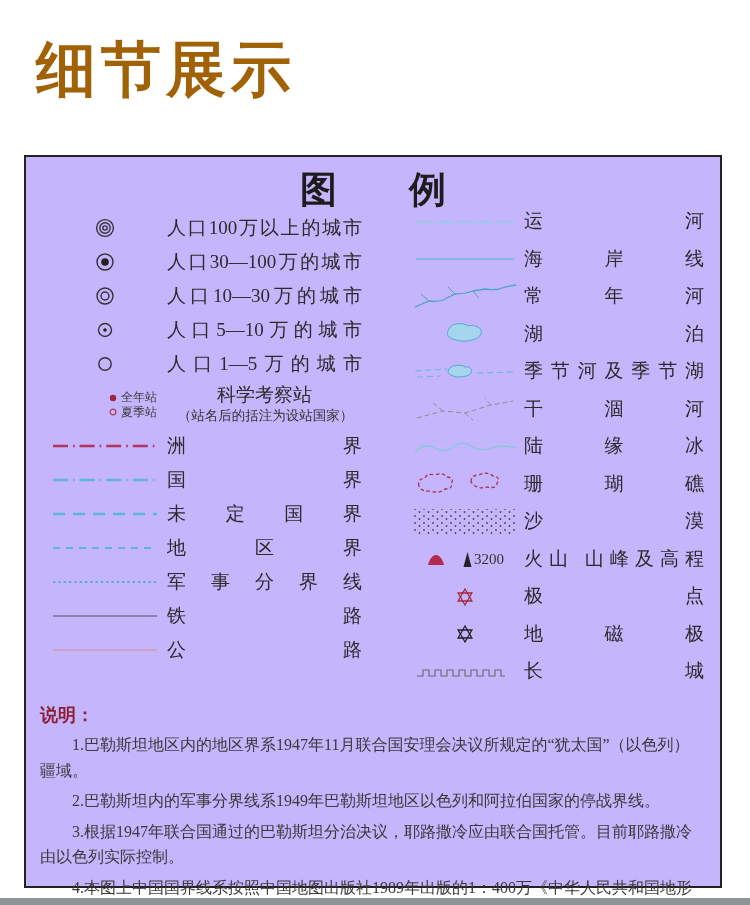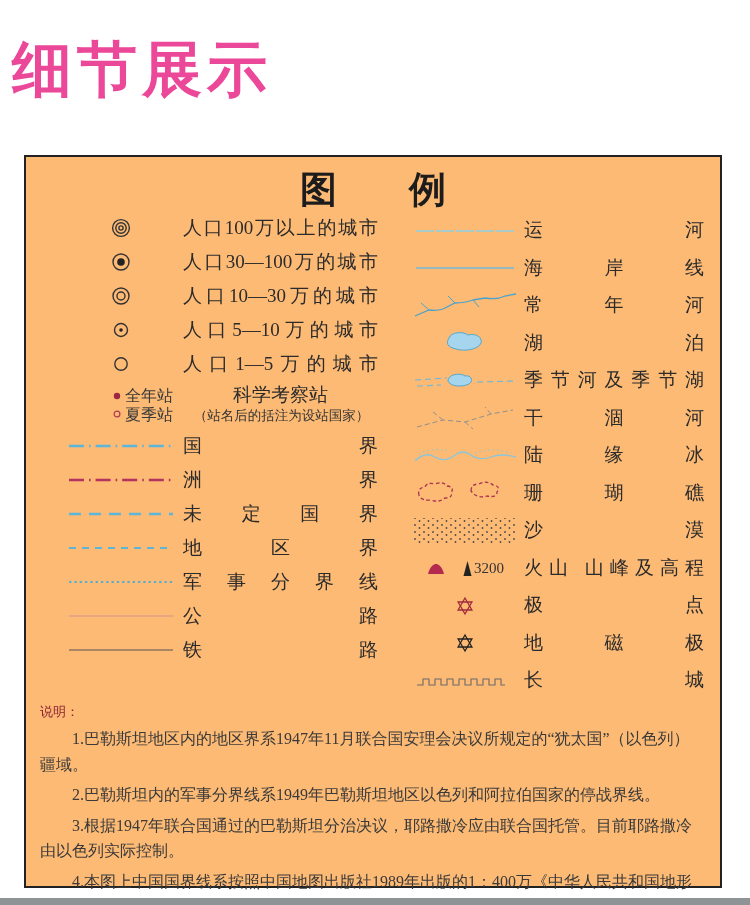--- a/index.html
+++ b/index.html
@@ -2,63 +2,63 @@
 <html><head>
 <meta charset="utf-8">
 <style>
   html,body{margin:0;padding:0;}
   body{
     width:750px;height:905px;position:relative;overflow:hidden;
     background:#ffffff;
     font-family:"Liberation Serif","DejaVu Serif",serif;
   }
   .page-title{
-    position:absolute;left:12px;top:30px;
+    position:absolute;left:36px;top:30px;
     font-family:"Liberation Sans","DejaVu Sans",sans-serif;
-    font-weight:900;font-size:60px;letter-spacing:5px;color:#ec4899;text-align:center;
+    font-weight:900;font-size:60px;letter-spacing:5px;color:#a16207;text-align:center;
   }
   .legend-box{
     position:absolute;left:24px;top:155px;width:698px;height:733px;
-    border:2px solid #222;background:#fdba74;box-sizing:border-box;
+    border:2px solid #222;background:#c4b5fd;box-sizing:border-box;
   }
   .legend-title-wrap{
     position:absolute;top:8px;left:0;right:0;text-align:center;
   }
   .legend-title{
     font-size:37px;font-weight:700;color:#1c1c1c;
     letter-spacing:72px;margin-right:-72px;
   }
-  .lcol{position:absolute;left:32px;top:54px;width:322px;}
-  .rcol{position:absolute;left:380px;top:55px;width:300px;}
+  .lcol{position:absolute;left:16px;top:54px;width:322px;}
+  .rcol{position:absolute;left:380px;top:46px;width:300px;}
   .lrow{display:flex;align-items:center;height:34px;}
   .rcol .lrow{height:37.5px;}
   .lrow.tall{height:48px;}
   .symcell{display:flex;align-items:center;justify-content:center;}
   .symcell.left{width:125px;}
   .symcell.right{width:118px;}
   .sym-ic{display:inline-flex;align-items:center;justify-content:center;}
   .jlabel,.jlabel-main{
     flex:1;font-size:19px;color:#2b2b2b;
     text-align:justify;text-align-last:justify;
     padding-right:2px;line-height:1.1;
   }
   .labwrap{flex:1;display:flex;flex-direction:column;justify-content:center;align-items:center;}
   .jlabel-main{flex:none;width:auto;}
   .sublabel{font-size:13.5px;color:#333;text-align:center;margin-top:1px;white-space:nowrap;}
   .stwrap{width:100%;display:flex;flex-direction:column;align-items:flex-end;padding-right:10px;box-sizing:border-box;gap:1px;}
-  .stline{display:flex;align-items:center;gap:3px;font-size:16px;color:#3a3a3a;line-height:1.1;}
+  .stline{display:flex;align-items:center;gap:3px;font-size:12px;color:#3a3a3a;line-height:1.1;}
   .volcell{gap:16px;}
   .pkwrap{display:inline-flex;align-items:center;gap:1px;}
   .elev{font-size:15px;color:#333;}
   .ks{fill:none;stroke:#333;stroke-width:1.4;}
   .notes{
     position:absolute;left:14px;right:16px;top:546px;
   }
   .notes-heading{
-    font-weight:400;font-size:13px;color:#8b1f33;
+    font-weight:700;font-size:18px;color:#8b1f33;
     font-family:"Liberation Sans","DejaVu Sans",sans-serif;
   }
   .note-item{
     font-size:16px;color:#3a3a3a;line-height:1.6;
     text-indent:2em;margin:5px 0 0 0;
   }
   .bottom-edge{
     position:absolute;left:0;right:0;bottom:0;height:7px;background:#8e9496;
   }
 </style>
@@ -150,40 +150,40 @@
         </div>
         <div class="labwrap">
           <div class="jlabel-main jlabel">科学考察站</div>
           <div class="sublabel">（站名后的括注为设站国家）</div>
         </div>
       </div>
       <div class="lrow">
         <div class="symcell left">
           <span class="sym-ic">
             <svg width="108" height="10" viewBox="0 0 108 10">
+              <line x1="2" y1="5" x2="106" y2="5" stroke="#b5335f" stroke-width="2.4" stroke-dasharray="15 5 1.6 5"></line>
+            </svg>
+          </span>
+        </div>
+        <div class="jlabel">洲界</div>
+      </div>
+      <div class="lrow">
+        <div class="symcell left">
+          <span class="sym-ic">
+            <svg width="108" height="10" viewBox="0 0 108 10">
               <line x1="2" y1="5" x2="106" y2="5" stroke="#5cb6da" stroke-width="2.4" stroke-dasharray="15 5 1.6 5"></line>
             </svg>
           </span>
         </div>
         <div class="jlabel">国界</div>
       </div>
       <div class="lrow">
         <div class="symcell left">
           <span class="sym-ic">
             <svg width="108" height="10" viewBox="0 0 108 10">
-              <line x1="2" y1="5" x2="106" y2="5" stroke="#b5335f" stroke-width="2.4" stroke-dasharray="15 5 1.6 5"></line>
-            </svg>
-          </span>
-        </div>
-        <div class="jlabel">洲界</div>
-      </div>
-      <div class="lrow">
-        <div class="symcell left">
-          <span class="sym-ic">
-            <svg width="108" height="10" viewBox="0 0 108 10">
               <line x1="2" y1="5" x2="106" y2="5" stroke="#5cb6da" stroke-width="2.4" stroke-dasharray="12 8"></line>
             </svg>
           </span>
         </div>
         <div class="jlabel">未定国界</div>
       </div>
       <div class="lrow">
         <div class="symcell left">
           <span class="sym-ic">
             <svg width="108" height="10" viewBox="0 0 108 10">
@@ -200,35 +200,35 @@
               <line x1="3" y1="5" x2="106" y2="5" stroke="#49aed6" stroke-width="2.2" stroke-linecap="round" stroke-dasharray="0.5 4.8"></line>
             </svg>
           </span>
         </div>
         <div class="jlabel">军事分界线</div>
       </div>
       <div class="lrow">
         <div class="symcell left">
           <span class="sym-ic">
             <svg width="108" height="10" viewBox="0 0 108 10">
+              <line x1="2" y1="5" x2="106" y2="5" stroke="#555" stroke-width="1"></line>
+            </svg>
+          </span>
+        </div>
+        <div class="jlabel">铁路</div>
+      </div>
+      <div class="lrow">
+        <div class="symcell left">
+          <span class="sym-ic">
+            <svg width="108" height="10" viewBox="0 0 108 10">
               <line x1="2" y1="5" x2="106" y2="5" stroke="#d49090" stroke-width="1.2"></line>
             </svg>
           </span>
         </div>
         <div class="jlabel">公路</div>
-      </div>
-      <div class="lrow">
-        <div class="symcell left">
-          <span class="sym-ic">
-            <svg width="108" height="10" viewBox="0 0 108 10">
-              <line x1="2" y1="5" x2="106" y2="5" stroke="#555" stroke-width="1"></line>
-            </svg>
-          </span>
-        </div>
-        <div class="jlabel">铁路</div>
       </div>
     </div>
   <div class="rcol" id="right-col">
       <div class="lrow">
         <div class="symcell right">
           <span class="sym-ic">
             <svg width="100" height="10" viewBox="0 0 100 10">
               <line x1="1" y1="5" x2="99" y2="5" stroke="#8ecfe2" stroke-width="1.4" stroke-dasharray="18 2"></line>
             </svg>
           </span>

